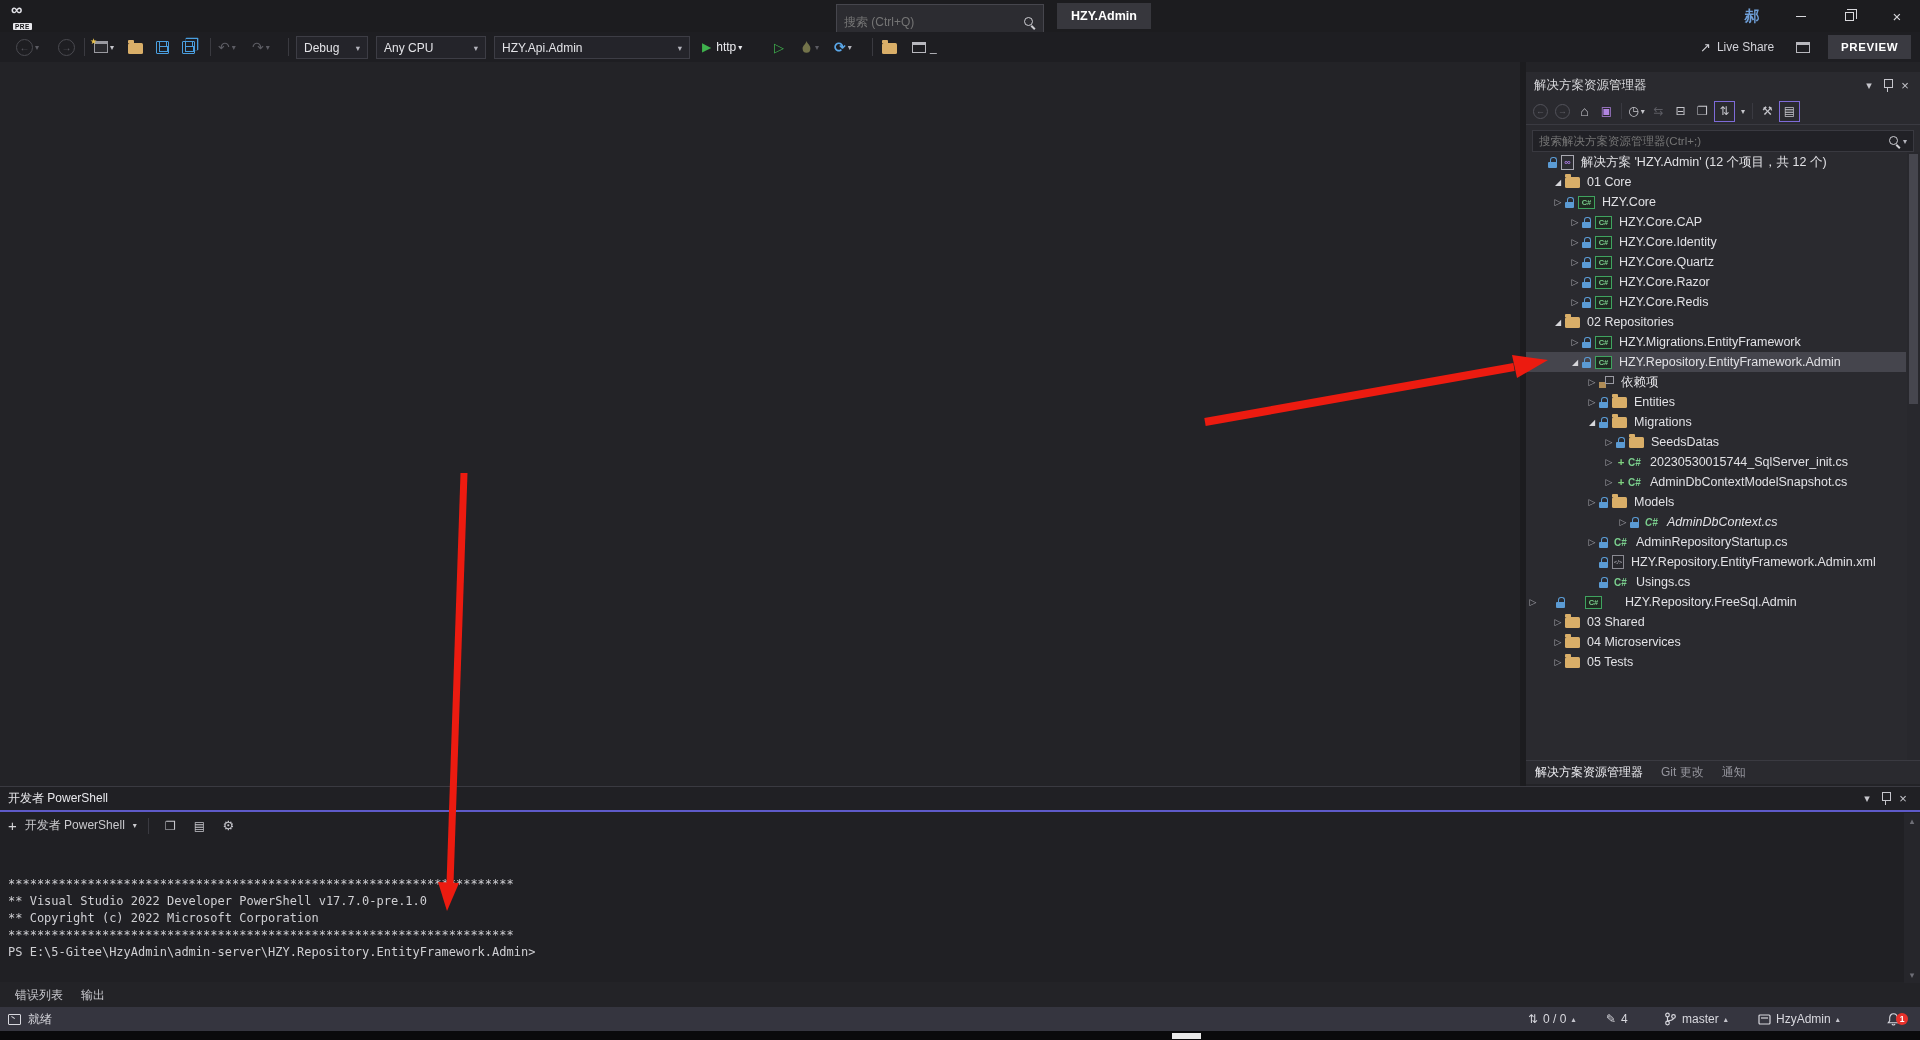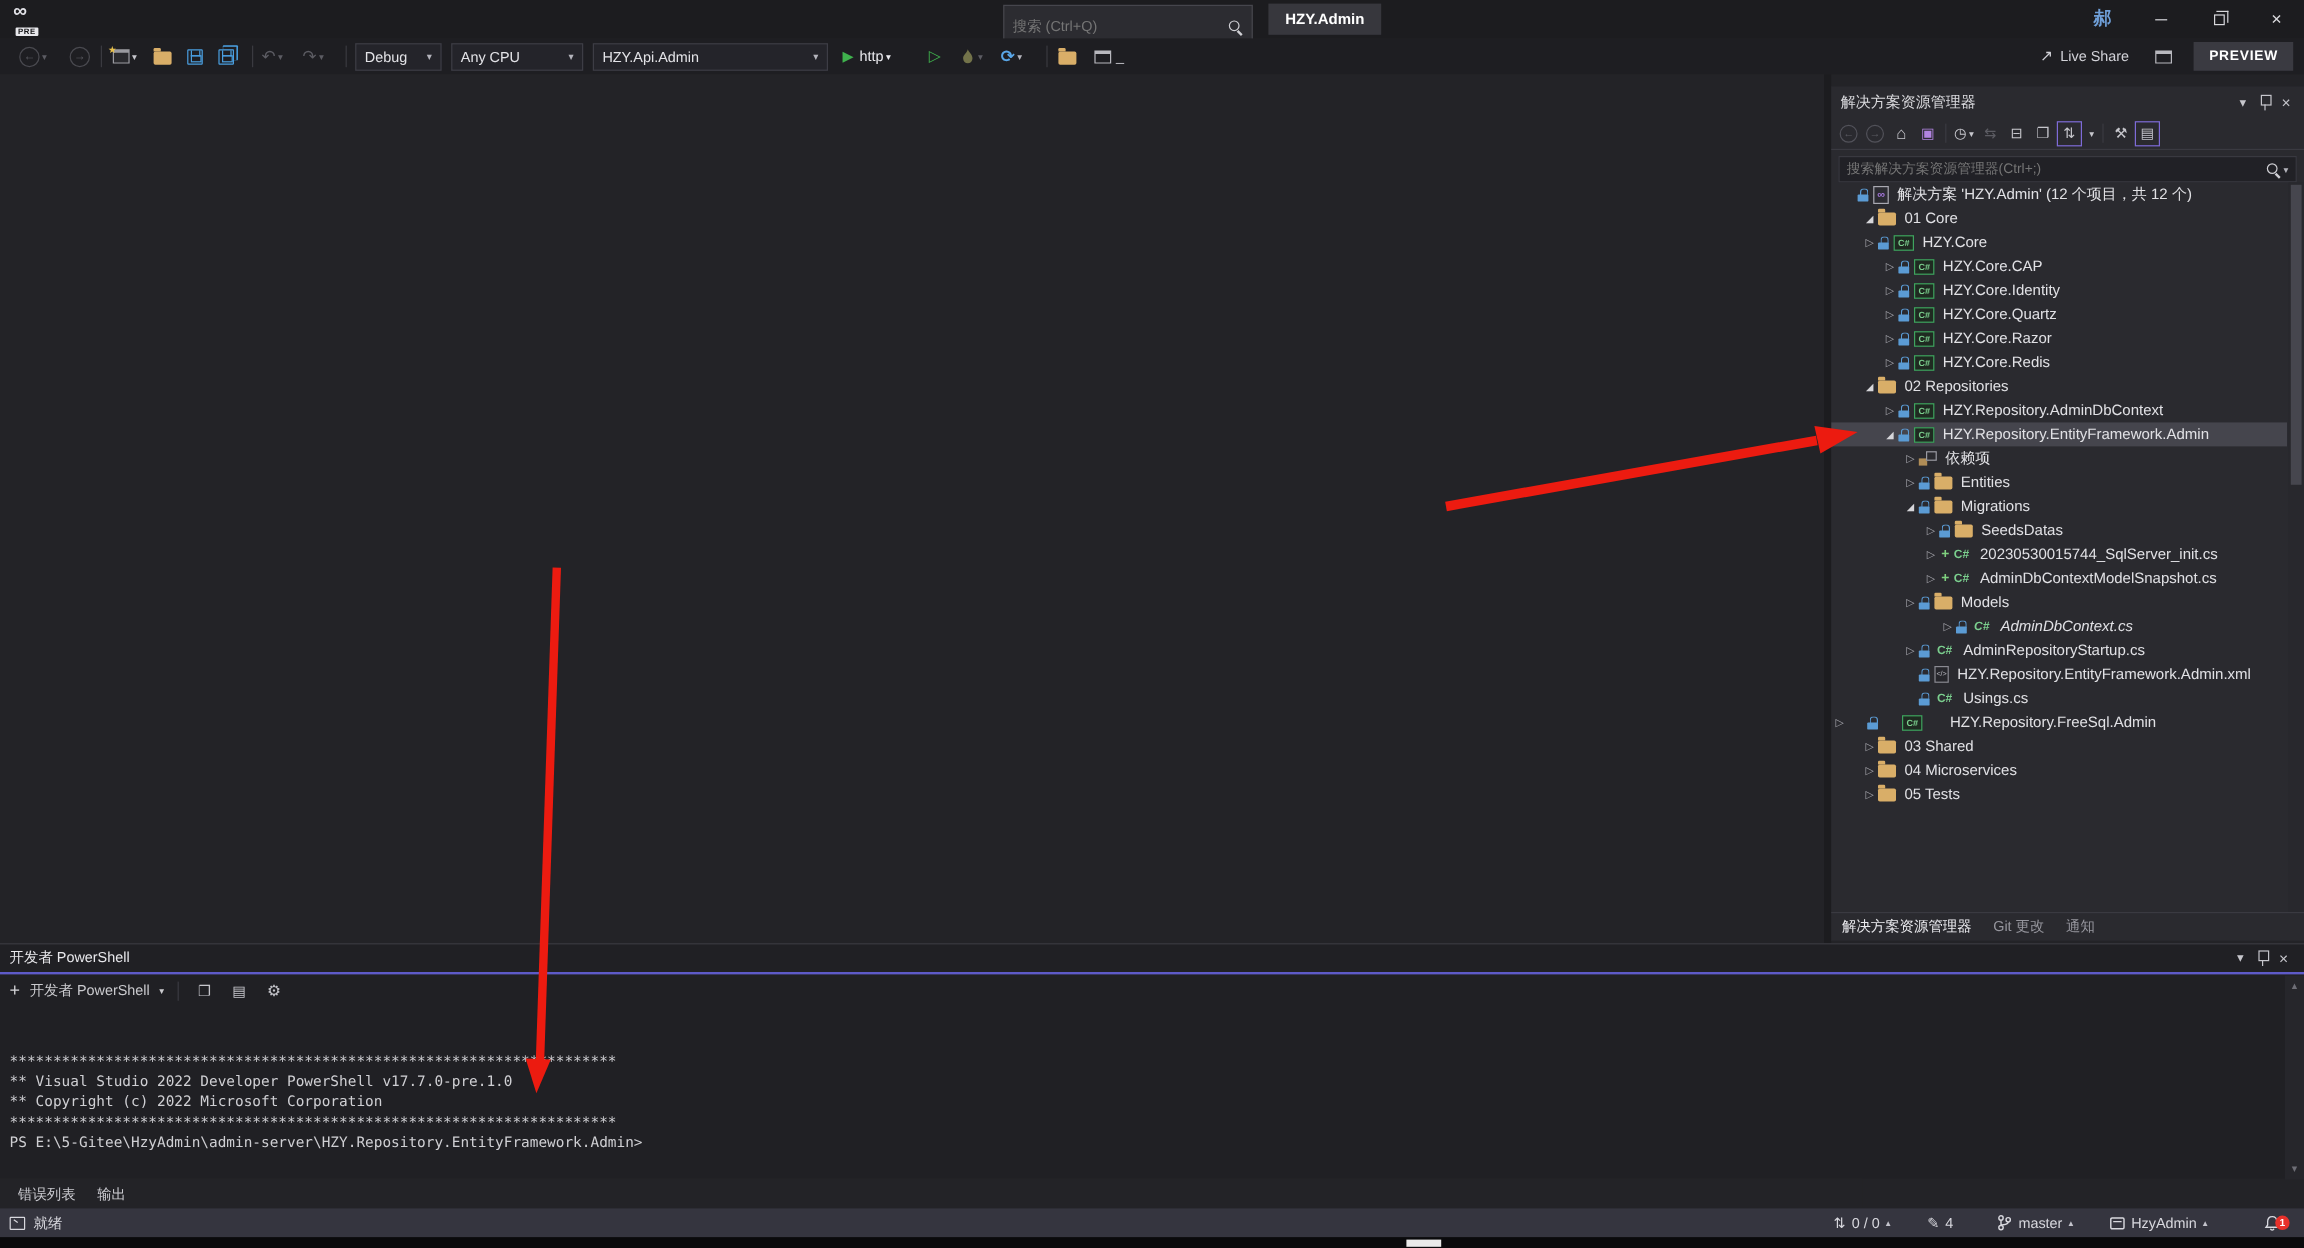--- a/index.html
+++ b/index.html
@@ -362,21 +362,21 @@
 
           <span class="t-icon"></span>
           <span class="t-label">02 Repositories</span>
         </div>
 
         <div class="trow col lock csproj" style="padding-left: 42px;">
           <span class="t-arrow"></span>
           <span class="t-lock"></span>
 
           <span class="t-icon"></span>
-          <span class="t-label">HZY.Repository.AdminDbContext</span>
+          <span class="t-label">HZY.Migrations.EntityFramework</span>
         </div>
 
         <div class="trow exp lock csproj sel" style="padding-left: 42px;">
           <span class="t-arrow"></span>
           <span class="t-lock"></span>
 
           <span class="t-icon"></span>
           <span class="t-label">HZY.Repository.EntityFramework.Admin</span>
         </div>
 

